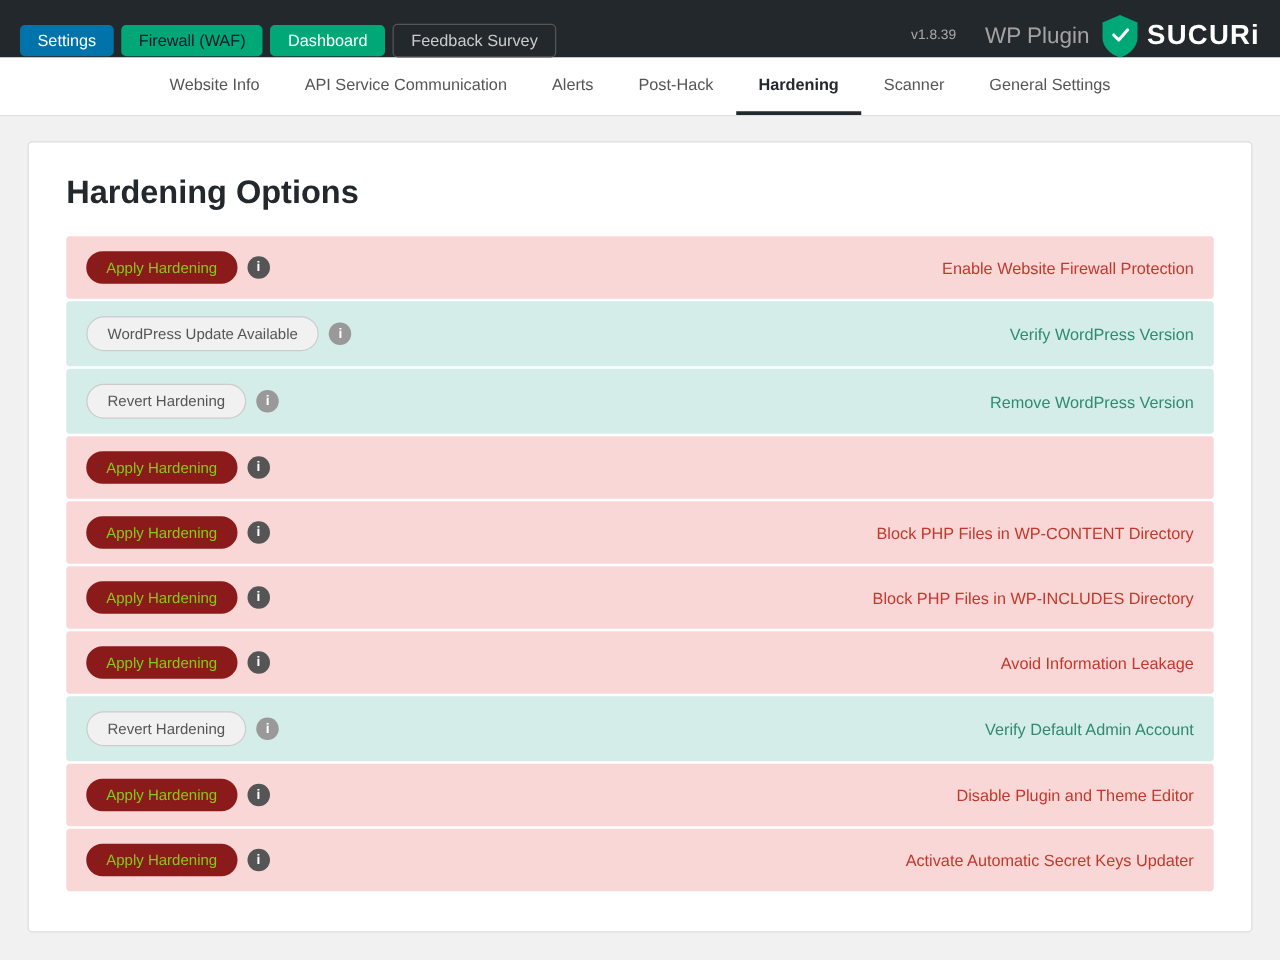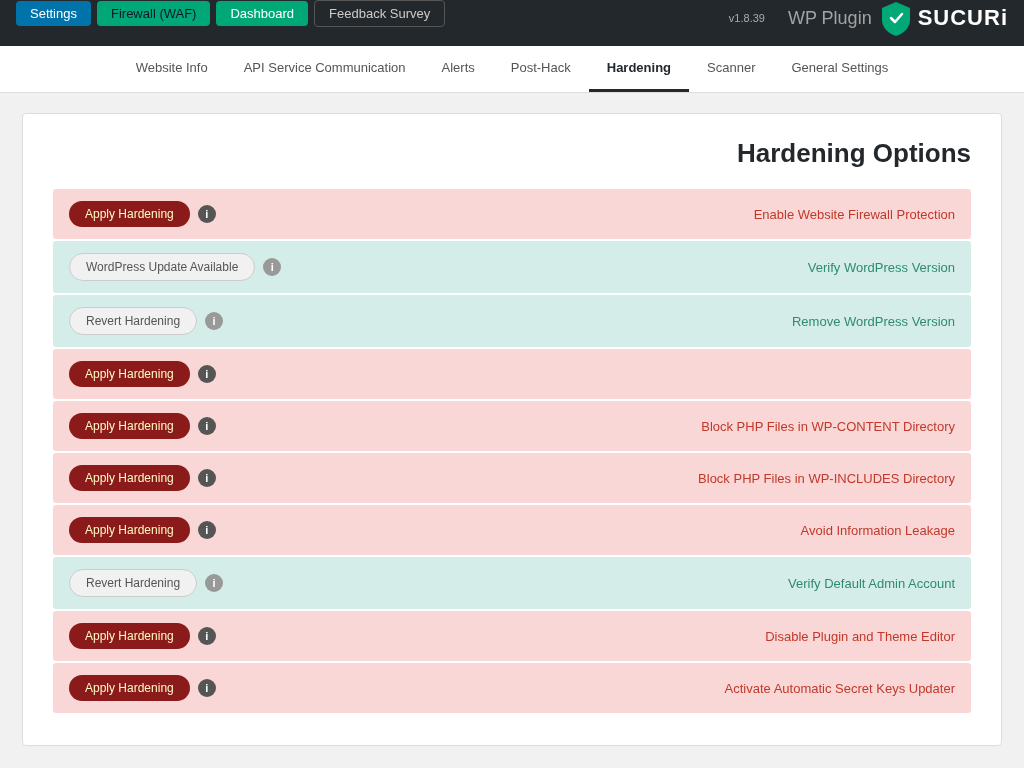--- a/index.html
+++ b/index.html
@@ -3,21 +3,21 @@
   <meta charset="utf-8">
   <style>
     * { box-sizing: border-box; margin: 0; padding: 0; }
     body { font-family: -apple-system, BlinkMacSystemFont, 'Segoe UI', Arial, sans-serif; background: #f1f1f1; font-size: 13px; color: #333; }
 
     
     .top-bar {
       background: #23282d;
       padding: 0 16px;
       display: flex;
-      align-items: flex-start;
+      align-items: flex-end;
       height: 46px;
       gap: 6px;
       justify-content: space-between;
     }
     .top-bar-left { display: flex; gap: 6px; align-items: center; }
     .btn-nav {
       padding: 5px 14px;
       border-radius: 4px;
       border: none;
       cursor: pointer;
@@ -76,21 +76,20 @@
     .main-content {
       max-width: 980px;
       margin: 20px auto;
       background: #fff;
       border: 1px solid #ddd;
       border-radius: 4px;
       padding: 24px 30px 30px;
     }
 
     .page-title {
-      text-align: right;
       font-size: 26px;
       font-weight: 700;
       color: #23282d;
       margin-bottom: 20px;
     }
 
     
     .hardening-row {
       display: flex;
       align-items: center;
@@ -99,21 +98,21 @@
       margin-bottom: 2px;
       border-radius: 3px;
     }
     .hardening-row.red { background: #fad7d7; }
     .hardening-row.green { background: #d5ede8; }
 
     .row-left { display: flex; align-items: center; gap: 8px; }
 
     .btn-apply {
       background: #8b1a1a;
-      color: #fef9c3;
+      color: #84cc16;
       border: none;
       border-radius: 20px;
       padding: 6px 16px;
       font-size: 12px;
       font-weight: 500;
       cursor: pointer;
       white-space: nowrap;
     }
     .btn-revert {
       background: #f1f1f1;

